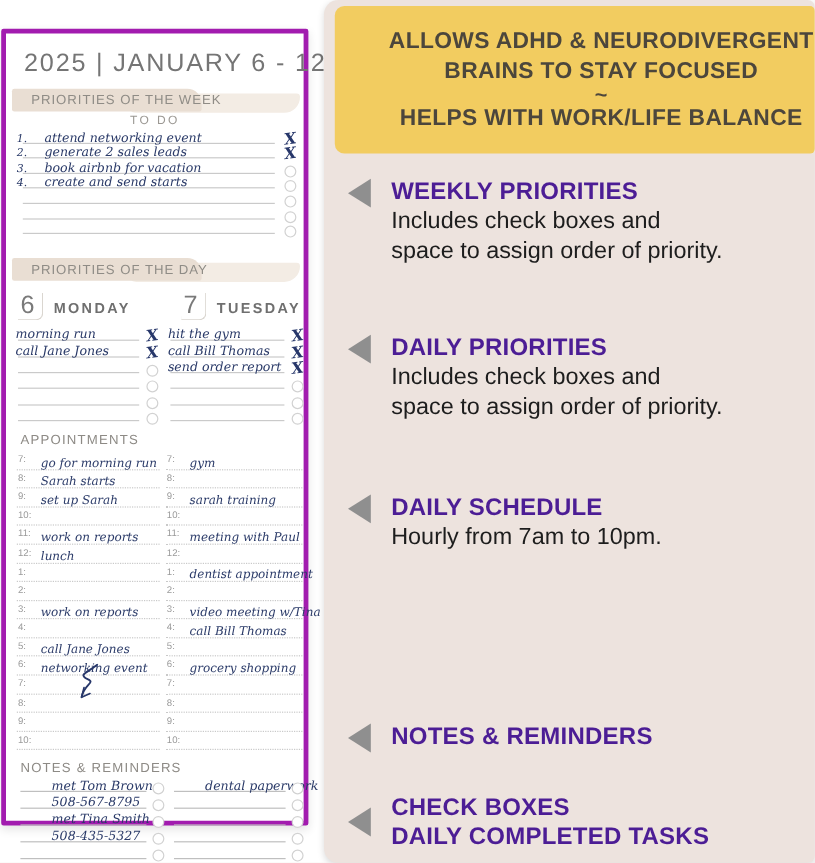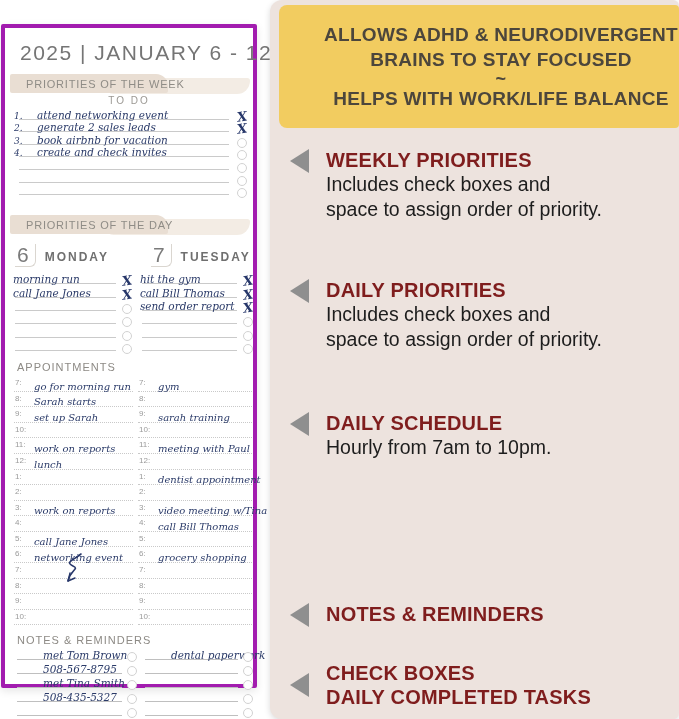--- a/index.html
+++ b/index.html
@@ -73,21 +73,21 @@
     background:#F2CC60; border-radius:8px 4px 4px 8px;
     display:flex; flex-direction:column; justify-content:center; align-items:center;
     text-align:center; color:#4C463C; font-weight:bold; font-size:19px; letter-spacing:0.3px;padding-left:44px;
   }
   .banner .bl { line-height:1.32; }
   .banner .tilde { line-height:0.8; font-size:18px; }
   .feature { position:absolute; left:0; display:flex; padding-left:20px; }
   .tri { width:0; height:0; border-top:12px solid transparent; border-bottom:12px solid transparent;
          border-right:19px solid #8F8F8F; margin-top:1px; flex:none; }
   .ftext { margin-left:17px; }
-  .fh { font-size:20px; font-weight:bold; color:#7f1d1d; line-height:24px; letter-spacing:0.2px; }
+  .fh { font-size:20px; font-weight:bold; color:#4c1d95; line-height:24px; letter-spacing:0.2px; }
   .fb { font-size:19.5px; color:#1D1D1D; line-height:24.5px; }
 </style>
 </head>
 <body>
 
 <div class="page">
 
   <div class="ptitle">2025 | JANUARY 6 - 12</div>
 
   <div class="band">
@@ -113,21 +113,21 @@
       </div>
     <div class="trow">
         <span class="line"></span>
         <span class="tnum hand">3.</span>
         <span class="ttext hand">book airbnb for vacation</span>
         <span class="mark circle"></span>
       </div>
     <div class="trow">
         <span class="line"></span>
         <span class="tnum hand">4.</span>
-        <span class="ttext hand">create and check invites</span>
+        <span class="ttext hand">create and send starts</span>
         <span class="mark circle"></span>
       </div>
     <div class="trow">
         <span class="line"></span>
         <span class="mark circle"></span>
       </div>
     <div class="trow">
         <span class="line"></span>
         <span class="mark circle"></span>
       </div>

